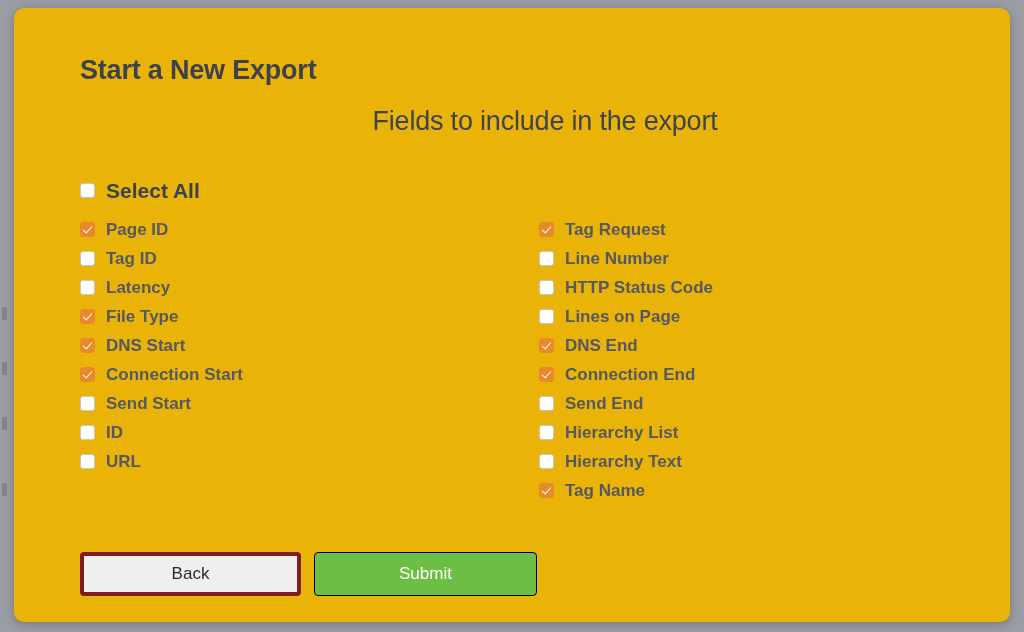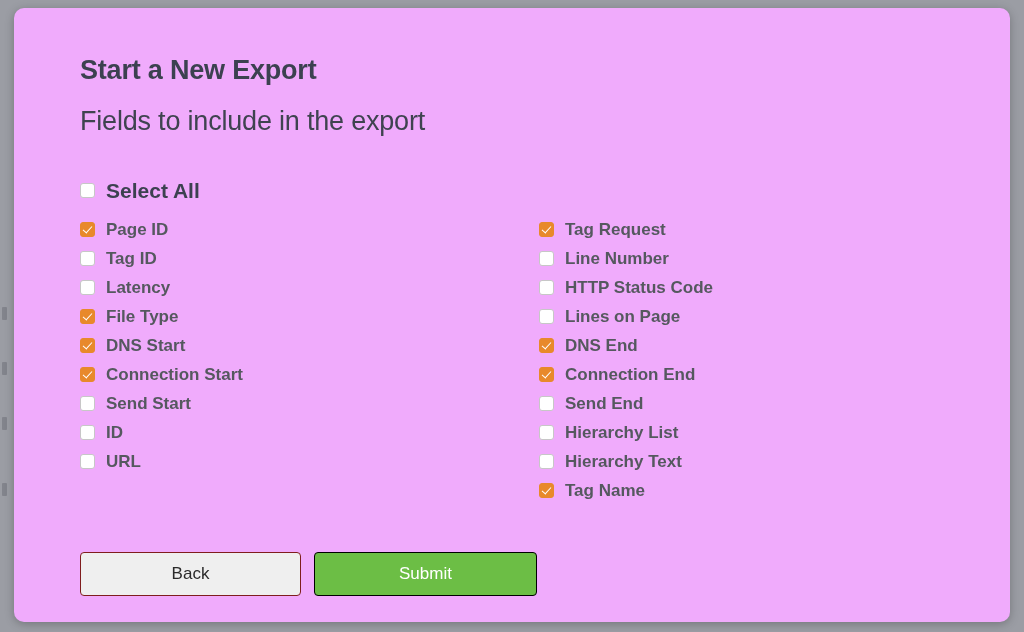--- a/index.html
+++ b/index.html
@@ -33,21 +33,21 @@
     opacity: .55;
     border-radius: 1px;
   }
 
   .modal {
     position: absolute;
     left: 14px;
     top: 8px;
     width: 996px;
     height: 614px;
-    background: #f0abfc;
+    background: #eab308;
     border-radius: 10px;
     box-shadow: 0 2px 10px rgba(0,0,0,.25);
   }
 
   .modal-body {
     padding: 46px 0 0 66px;
   }
 
   .title {
     margin: 0;
@@ -57,20 +57,21 @@
     letter-spacing: -0.2px;
     line-height: 1.2;
   }
   .subtitle {
     margin: 19px 0 0 0;
     font-size: 27px;
     font-weight: normal;
     color: #3f4350;
     letter-spacing: -0.2px;
     line-height: 1.2;
+    text-align: center;
   }
 
   .fields {
     margin-top: 38px;
     position: relative;
     width: 860px;
   }
 
   .check-row {
     display: flex;
@@ -138,21 +139,21 @@
     cursor: pointer;
     height: 44px;
     display: flex;
     align-items: center;
     justify-content: center;
     padding: 0;
   }
   .btn-back {
     width: 221px;
     background: #efefef;
-    border: 1px solid #7f1d1d;
+    border: 4px solid #7f1d1d;
     color: #2b2b2b;
   }
   .btn-submit {
     width: 223px;
     margin-left: 13px;
     background: #6cbe45;
     border: 1px solid #000000;
     color: #ffffff;
   }
 </style>

